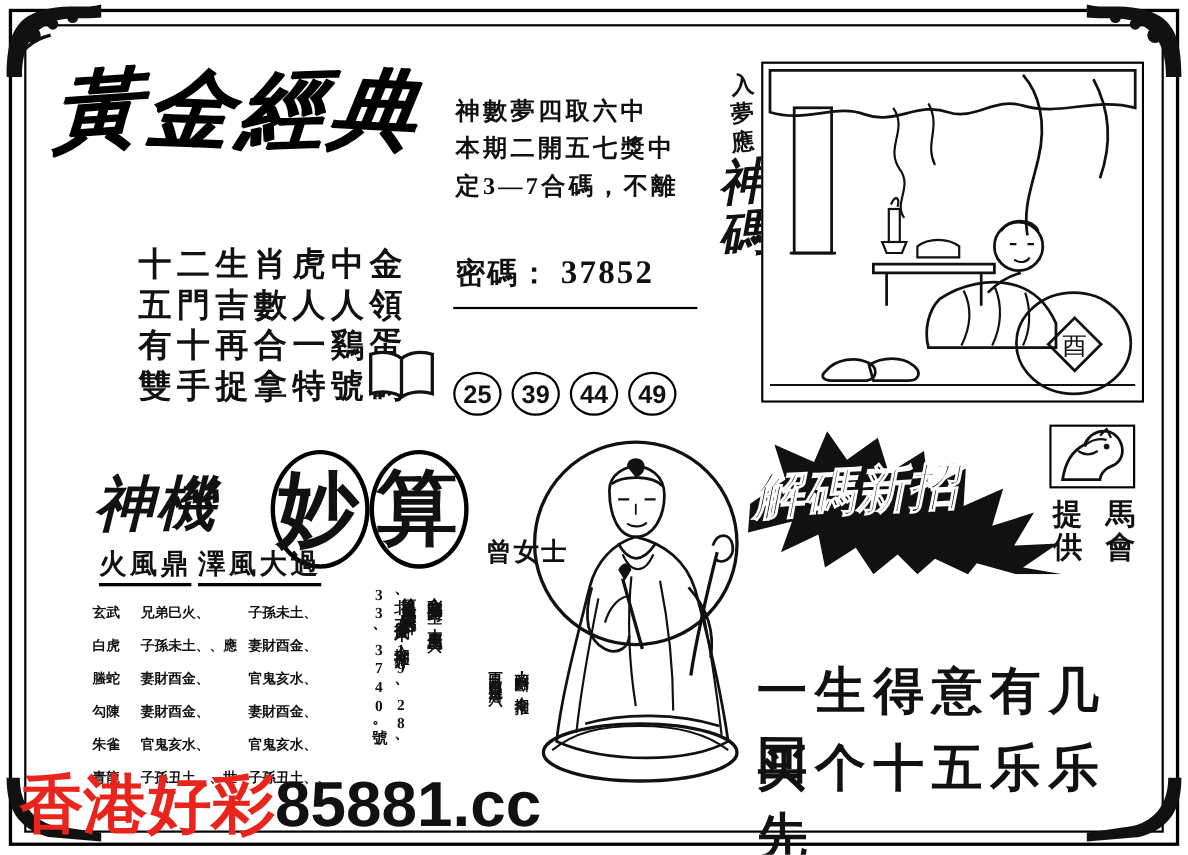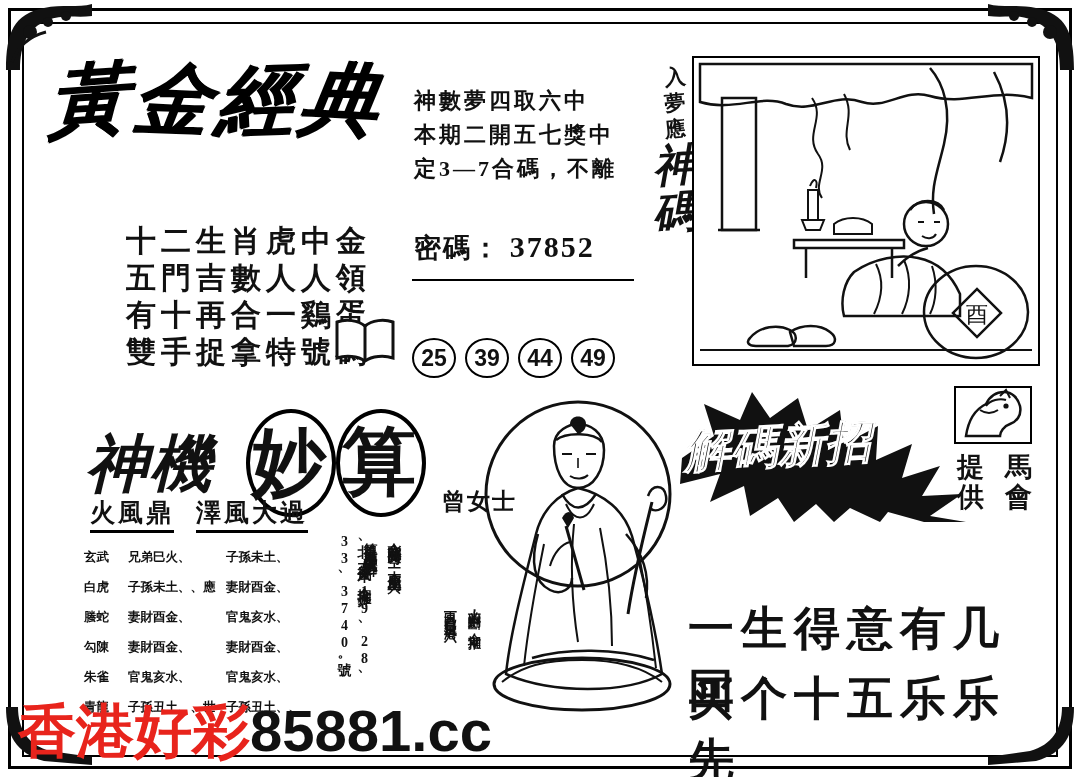--- a/index.html
+++ b/index.html
@@ -130,21 +130,21 @@
     width:348px; height:310px;
     border:2px solid #000;
     background:#fff;
     overflow:hidden;
   }
   .illus-box svg { display:block; }
 
   
   .shenji {
     position:absolute; left:52px; top:388px;
-    font-size:62px; font-weight:bold; letter-spacing:2px;
+    font-size:54px; font-weight:bold; letter-spacing:2px;
     font-style:italic;
   }
   .miao-suan {
     position:absolute; left:212px; top:375px;
     font-size:74px; font-weight:bold; letter-spacing:4px;
     font-family:"Liberation Sans", sans-serif;
   }
   .miao-suan .circled {
     display:inline-block;
     border:4px solid #000;
@@ -152,21 +152,21 @@
     padding:0 2px;
   }
   .lady-name {
     position:absolute; left:408px; top:452px;
     font-size:23px; font-weight:bold; letter-spacing:2px;
   }
 
   
   .hex-heads {
     position:absolute; left:56px; top:462px;
-    display:flex; gap:22px;
+    display:flex; gap:6px;
     font-size:25px; font-weight:bold; letter-spacing:3px;
   }
   .hex-heads span { border-bottom:3px solid #000; padding-bottom:1px; }
 
   
   .sm-table {
     position:absolute; left:50px; top:508px;
     width:238px;
     font-size:12.5px;
     line-height:30px;

